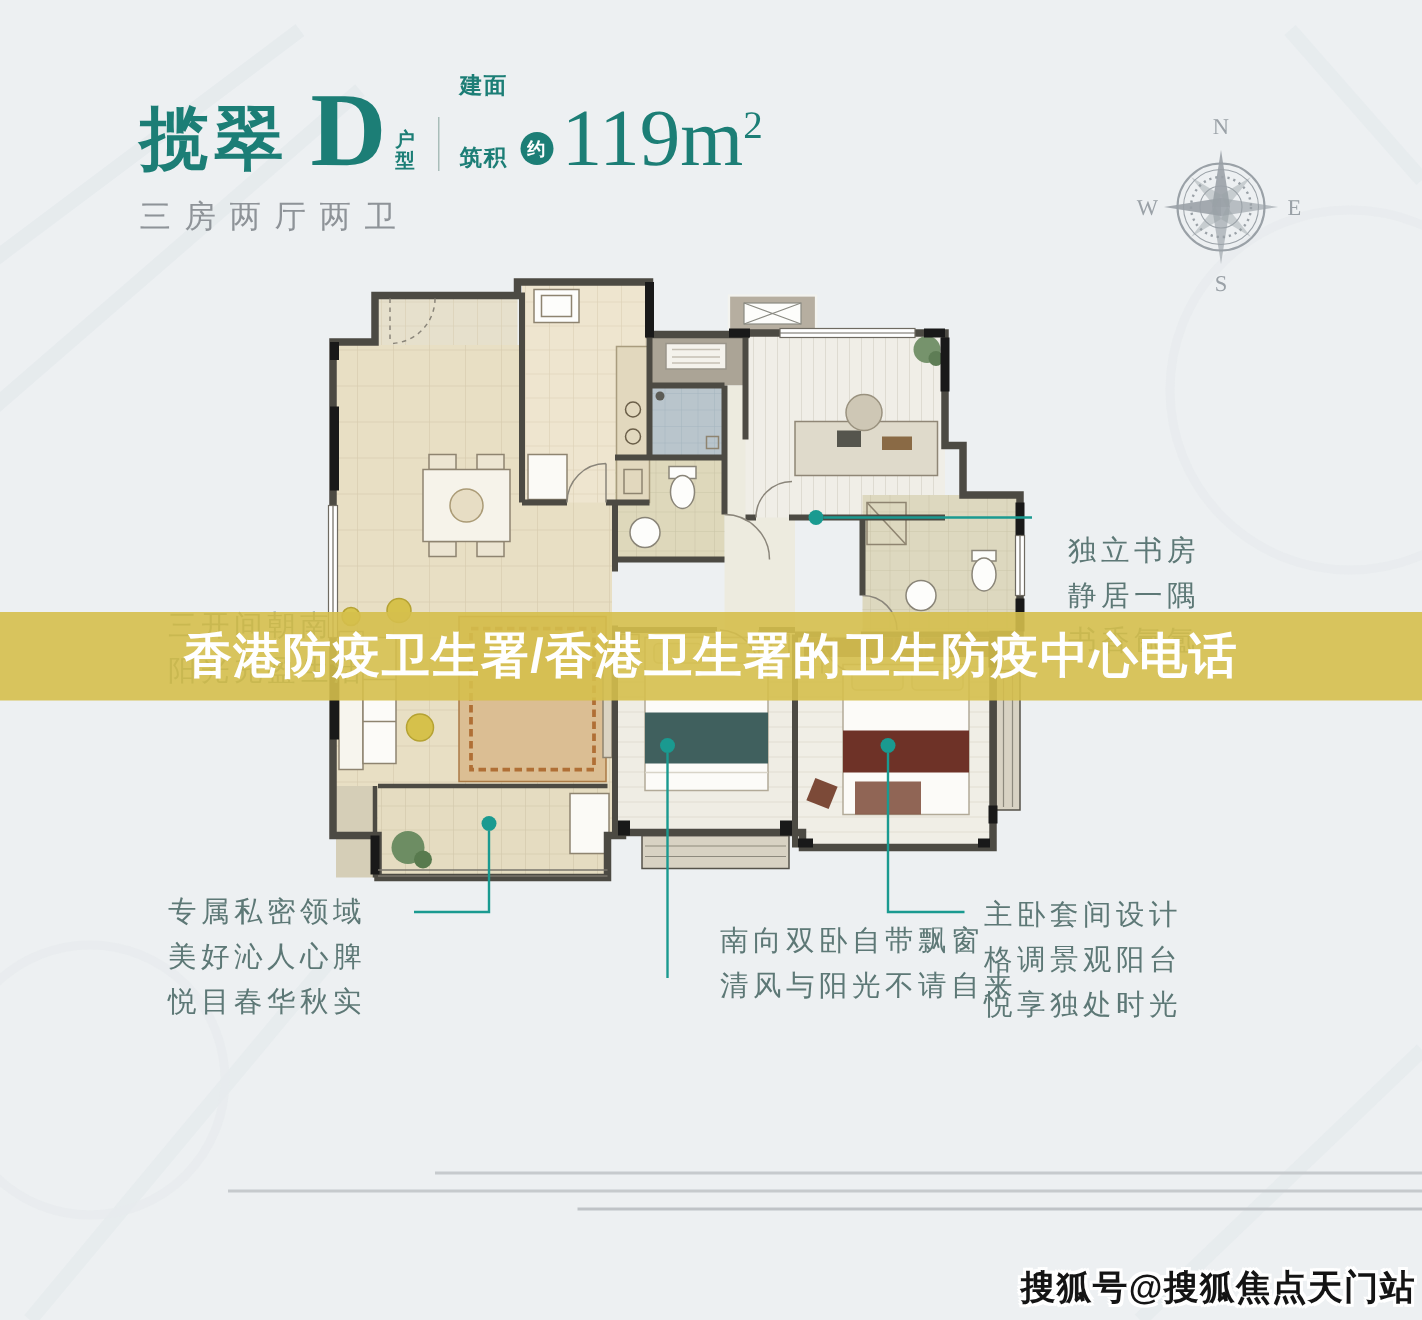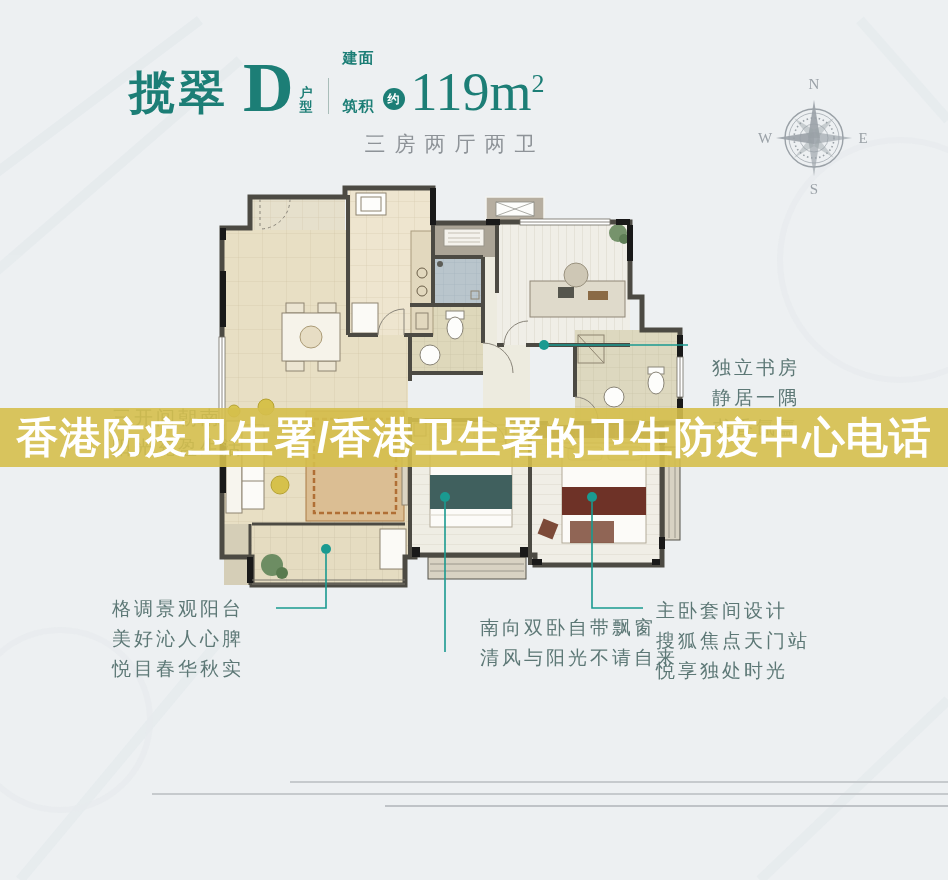--- a/index.html
+++ b/index.html
@@ -7,45 +7,45 @@
     position:relative;width:948px;height:880px;overflow:hidden;
     background:#edf0f2;
     font-family:"Liberation Sans",sans-serif;
   }
   
   #bg-deco{position:absolute;left:0;top:0;z-index:0;}
   .deco-line{position:absolute;height:2px;background:#c6cacd;z-index:1;}
   
   #header{position:absolute;left:93px;top:50px;z-index:2;color:#1c7e76;}
   #header-row{display:flex;align-items:flex-end;}
-  .proj-name{font-family:"Liberation Serif",serif;font-weight:bold;font-size:46px;letter-spacing:4px;line-height:1;margin-left:36px;}
+  .proj-name{font-family:"Liberation Serif",serif;font-weight:bold;font-size:46px;letter-spacing:4px;line-height:1;}
   .unit-letter{font-family:"Liberation Serif",serif;font-size:70px;line-height:.82;margin-left:14px;font-weight:bold;}
   .unit-type{display:flex;flex-direction:column;font-size:13px;font-weight:bold;line-height:14px;margin:0 0 2px 6px;letter-spacing:1px;}
   .hdr-divider{width:1px;height:36px;background:#a9bdb9;margin:0 14px 2px 14px;}
   .area-label{display:flex;flex-direction:column;font-size:15px;font-weight:bold;line-height:16px;margin-bottom:2px;letter-spacing:1px;gap:32px;}
   .approx-badge{width:22px;height:22px;border-radius:50%;background:#1c7e76;color:#fff;font-size:12px;line-height:22px;text-align:center;margin:0 6px 6px 8px;font-weight:bold;}
   .area-value{font-family:"Liberation Serif",serif;font-size:54px;line-height:.85;font-weight:500;}
   .area-sup{font-family:"Liberation Serif",serif;font-size:26px;vertical-align:18px;line-height:0;}
-  .subtitle{margin-top:14px;font-size:21px;letter-spacing:9px;color:#8e9398;font-family:"Liberation Serif",serif;text-align:right;}
+  .subtitle{margin-top:14px;font-size:21px;letter-spacing:9px;color:#8e9398;font-family:"Liberation Serif",serif;}
   
   #compass{position:absolute;left:752px;top:72px;z-index:2;}
   
   #plan{position:absolute;left:190px;top:185px;width:495px;height:410px;z-index:2;}
   
   #leaders{position:absolute;left:0;top:0;z-index:3;pointer-events:none;}
   
   .ann{position:absolute;z-index:3;font-family:"Liberation Serif",serif;color:#5d7876;font-size:19px;letter-spacing:3px;line-height:30px;white-space:nowrap;}
   
   #banner{
     position:absolute;left:0;top:408px;width:948px;height:59px;z-index:5;
     background:rgba(213,191,76,0.90);
     display:flex;align-items:center;justify-content:center;
   }
   #banner-text{
-    color:#ffffff;font-size:42px;font-weight:900;letter-spacing:1px;white-space:nowrap;
+    color:#ffffff;font-size:32px;font-weight:900;letter-spacing:1px;white-space:nowrap;
     font-family:"Liberation Sans",sans-serif;
   }
   
   #watermark{
     position:absolute;right:4px;top:843px;z-index:8;
     font-size:23px;font-weight:bold;color:#141414;letter-spacing:1px;
     text-shadow:-2px -2px 0 #fff,2px -2px 0 #fff,-2px 2px 0 #fff,2px 2px 0 #fff,0 2px 0 #fff,0 -2px 0 #fff,2px 0 0 #fff,-2px 0 0 #fff;
     font-family:"Liberation Sans",sans-serif;
   }
 </style>
@@ -307,34 +307,35 @@
     <div>阳光充盈生活</div>
   </div>
 
   <div class="ann" style="left:712px;top:353px;">
     <div>独立书房</div>
     <div>静居一隅</div>
     <div>书香氤氲</div>
   </div>
 
   <div class="ann" style="left:112px;top:594px;">
-    <div>格调景观阳台</div>
+    <div>专属私密领域</div>
     <div>美好沁人心脾</div>
     <div>悦目春华秋实</div>
   </div>
 
   <div class="ann" style="left:480px;top:613px;">
     <div>南向双卧自带飘窗</div>
     <div>清风与阳光不请自来</div>
   </div>
 
   <div class="ann" style="left:656px;top:596px;">
     <div>主卧套间设计</div>
-    <div>搜狐焦点天门站</div>
+    <div>格调景观阳台</div>
     <div>悦享独处时光</div>
   </div>
 
   <div id="banner">
     <span id="banner-text">香港防疫卫生署/香港卫生署的卫生防疫中心电话</span>
   </div>
 
+  <div id="watermark">搜狐号@搜狐焦点天门站</div>
 
 </div>
 
 </body></html>

